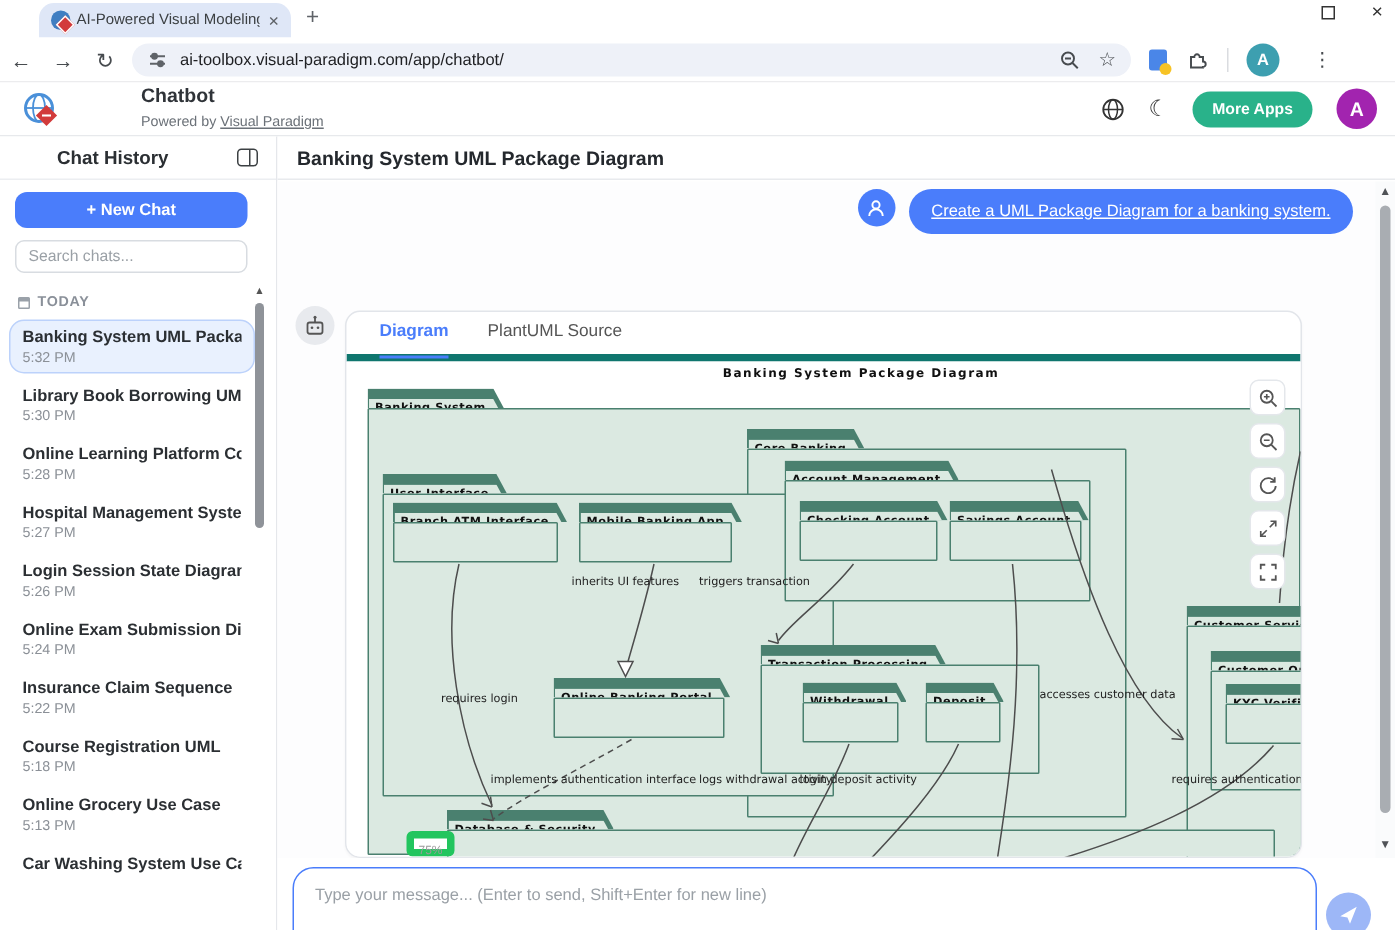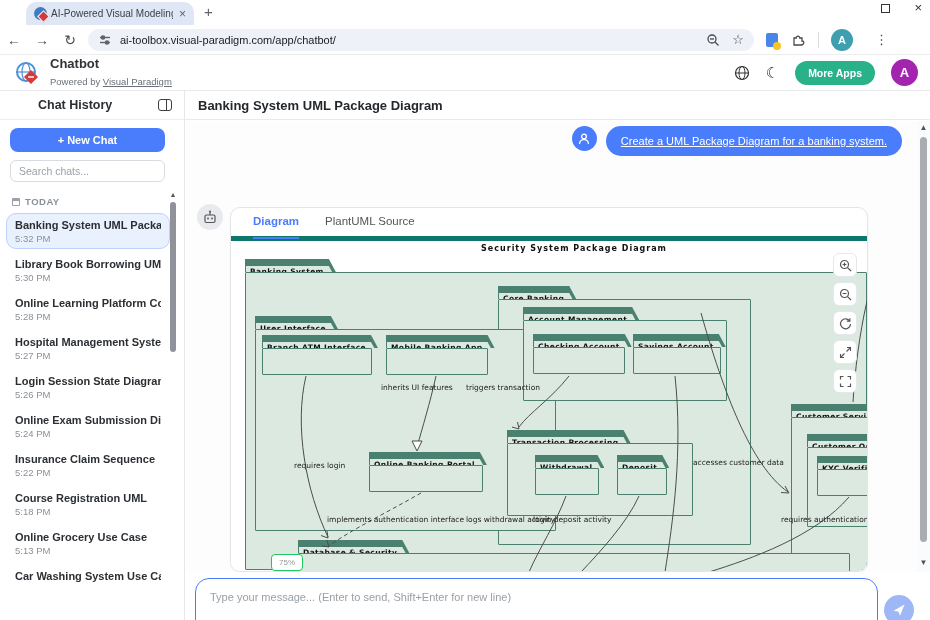--- a/index.html
+++ b/index.html
@@ -33,21 +33,21 @@
   .pageicon { width:12px; height:14px; background:#4a86e8; border-radius:2px; position:relative; }
   .pageicon::after { content:""; position:absolute; right:-3px; bottom:-3px; width:8px; height:8px;
              border-radius:50%; background:#f7c325; }
   .sep { width:1px; height:16px; background:#dadce0; }
   .chrome-avatar { width:22px; height:22px; border-radius:50%; background:#3d9fb0; color:#fff;
              font-size:11px; font-weight:bold; display:flex; align-items:center; justify-content:center; }
   .kebab { font-size:13px; color:#474b4f; margin-left:10px; }
 
   
   .appheader { position:absolute; left:0; top:55px; width:930px; height:36px; background:#fff;
-               border-bottom:1px solid #e7e9ec; display:flex; align-items:center; }
+               border-bottom:1px solid #e7e9ec; display:flex; align-items:center;gap:44px; }
   .vp-logo { width:26px; height:26px; margin-left:14px; position:relative; flex:0 0 26px; }
   .app-title { margin-left:10px; }
   .app-title b { display:block; font-size:13px; color:#2f3338; }
   .app-sub { font-size:9.5px; color:#6b7178; }
   .app-sub a { color:#6b7178; }
   .header-right { margin-left:auto; display:flex; align-items:center; gap:16px; margin-right:12px; }
   .hicon { color:#333; font-size:15px; line-height:1; }
   .more-apps { background:#29b28a; color:#fff; font-size:10.5px; font-weight:bold; border:none;
                border-radius:12px; padding:6px 13px; }
   .app-avatar { width:27px; height:27px; border-radius:50%; background:#a224af; color:#fff;
@@ -106,21 +106,21 @@
   .pkg { position:absolute; }
   .pkg-tab { position:relative; display:inline-block; height:13px; background:#4a806f; z-index:2;
           clip-path:polygon(0 0, calc(100% - 7px) 0, 100% 100%, 0 100%); }
   .pkg-tab > span { display:inline-block; margin:1px; height:11px; background:#dbe9e1; color:#111;
           font-size:7.5px; font-weight:bold; letter-spacing:.4px; line-height:11px; padding:0 11px 0 4px;
           clip-path:polygon(0 0, calc(100% - 6px) 0, 100% 100%, 0 100%); white-space:nowrap; }
   .pkg-body { position:absolute; left:0; top:13px; background:#dbe9e1; border:1px solid #4a806f; border-radius:1px; }
   .edges { position:absolute; left:0; top:0; z-index:3; pointer-events:none; }
   .edge-label { position:absolute; font-size:7.5px; color:#222; white-space:nowrap; z-index:4; }
   .zoom-badge { position:absolute; left:40px; top:313px; width:32px; height:17px; background:#fff;
-          border:1px solid #22c55e; border-radius:4px; font-size:8px; color:#999; text-align:center;
+          border:5px solid #22c55e; border-radius:4px; font-size:8px; color:#999; text-align:center;
           line-height:16px; z-index:5; font-family:"Liberation Sans",sans-serif; }
   .dg-controls { position:absolute; right:12px; top:12px; display:flex; flex-direction:column; gap:5px; z-index:6; }
   .dg-btn { width:24px; height:24px; background:#fff; border:1px solid #e4e7eb; border-radius:6px;
           display:flex; align-items:center; justify-content:center; padding:0; }
 
   .input-area { position:absolute; left:0; top:481px; width:745px; height:48px; background:#fff; }
   .msg-input { position:absolute; left:10px; top:6px; width:683px; height:60px; border:1.5px solid #4a7dfb;
           border-radius:14px; font-size:11px; color:#333; padding:12px 14px; resize:none;
           font-family:inherit; outline:none; }
   .msg-input::placeholder { color:#9aa0a6; }
@@ -295,21 +295,21 @@
           <circle cx="8" cy="2.5" r="1" fill="#555"></circle>
         </svg>
       </span>
 
       <div class="card">
         <div class="card-tabs">
           <span class="ctab active">Diagram</span>
           <span class="ctab">PlantUML Source</span>
         </div>
         <div class="diagram-canvas">
-          <span class="dg-title">Security System Package Diagram</span>
+          <span class="dg-title">Banking System Package Diagram</span>
           <div>
               <div class="pkg" style="left: 14px; top: 18px;"><div class="pkg-body" style="width: 622px; height: 298px;"></div><div class="pkg-tab"><span>Banking System</span></div></div>
               <div class="pkg" style="left: 267px; top: 45px;"><div class="pkg-body" style="width: 253px; height: 246px;"></div><div class="pkg-tab"><span>Core Banking</span></div></div>
               <div class="pkg" style="left: 24px; top: 75px;"><div class="pkg-body" style="width: 301px; height: 202px;"></div><div class="pkg-tab"><span>User Interface</span></div></div>
               <div class="pkg" style="left: 31px; top: 94px;"><div class="pkg-body" style="width: 110px; height: 27px;"></div><div class="pkg-tab"><span>Branch ATM Interface</span></div></div>
               <div class="pkg" style="left: 155px; top: 94px;"><div class="pkg-body" style="width: 102px; height: 27px;"></div><div class="pkg-tab"><span>Mobile Banking App</span></div></div>
               <div class="pkg" style="left: 292px; top: 66px;"><div class="pkg-body" style="width: 204px; height: 81px;"></div><div class="pkg-tab"><span>Account Management</span></div></div>
               <div class="pkg" style="left: 302px; top: 93px;"><div class="pkg-body" style="width: 92px; height: 27px;"></div><div class="pkg-tab"><span>Checking Account</span></div></div>
               <div class="pkg" style="left: 402px; top: 93px;"><div class="pkg-body" style="width: 88px; height: 27px;"></div><div class="pkg-tab"><span>Savings Account</span></div></div>
               <div class="pkg" style="left: 276px; top: 189px;"><div class="pkg-body" style="width: 186px; height: 73px;"></div><div class="pkg-tab"><span>Transaction Processing</span></div></div>

